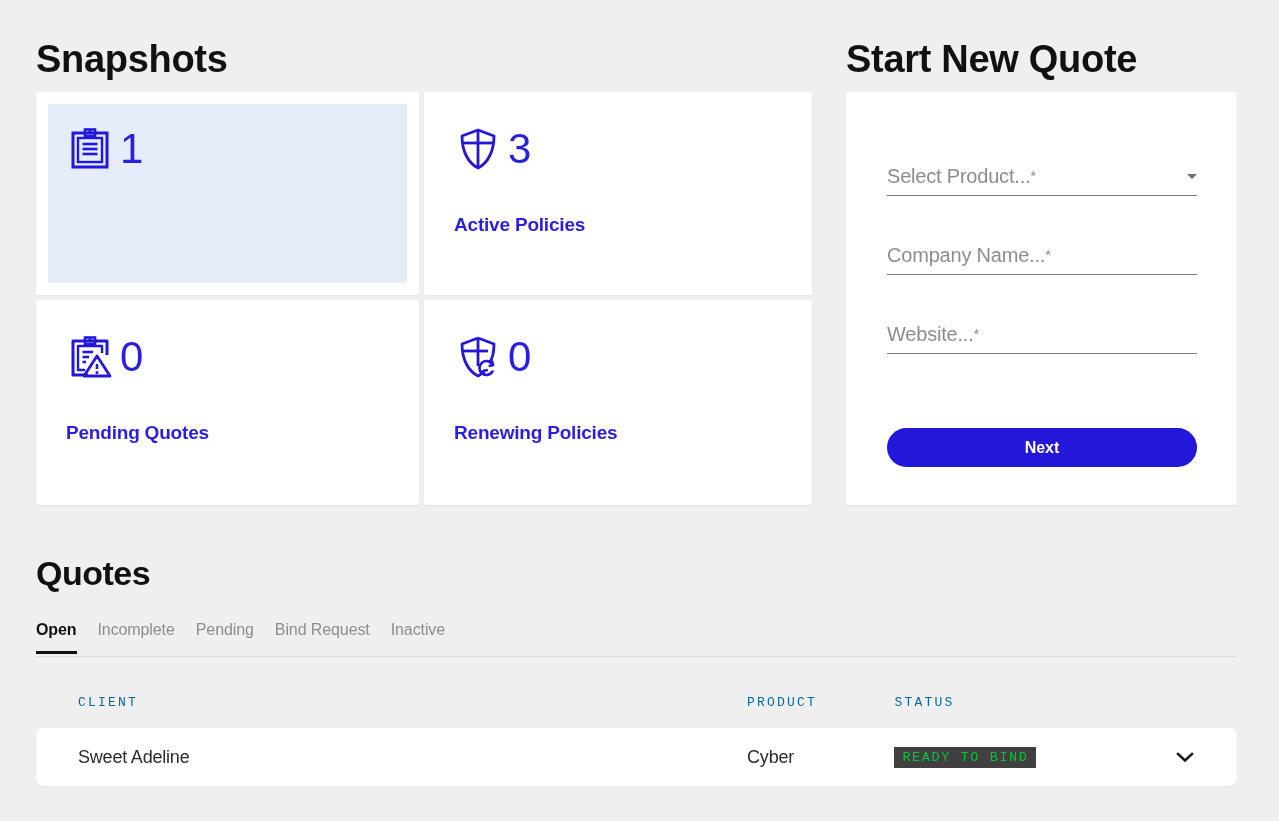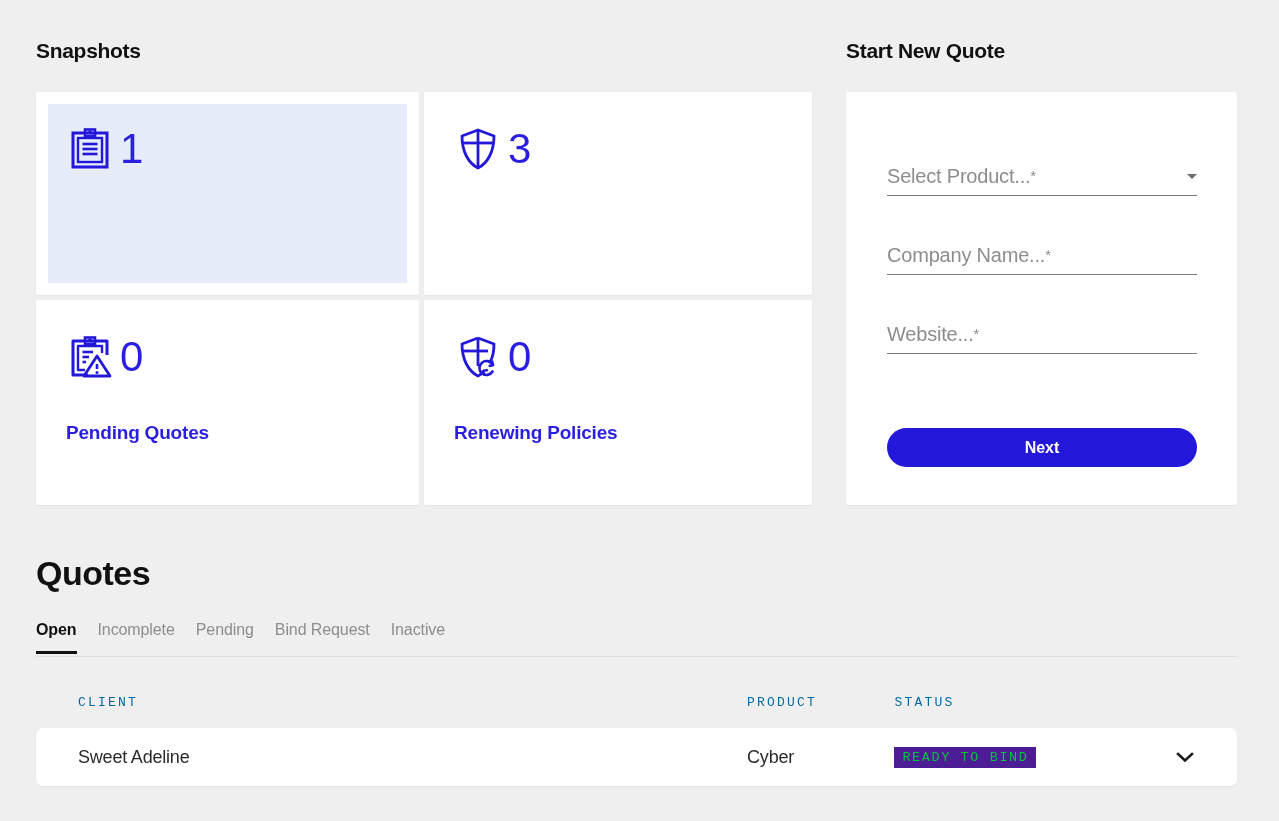--- a/index.html
+++ b/index.html
@@ -16,21 +16,21 @@
   .page {
     position: relative;
     width: 1279px;
     height: 821px;
     background: #efefef;
   }
 
   
   .section-title {
     position: absolute;
-    font-size: 21px;
+    font-size: 38px;
     font-weight: bold;
     color: #111111;
     letter-spacing: -0.3px;
     line-height: 1;
   }
   #snapshots-title { left: 36px; top: 40px; }
   #newquote-title  { left: 846px; top: 40px; }
 
   
   .snap-grid {
@@ -239,21 +239,21 @@
     box-shadow: 0 1px 2px rgba(0,0,0,0.05);
     cursor: pointer;
   }
   .td {
     font-size: 18px;
     color: #2b2b2b;
     letter-spacing: -0.2px;
   }
   .status-badge {
     display: inline-block;
-    background: #4c1d95;
+    background: #404040;
     color: #00c43c;
     font-family: "Liberation Mono", monospace;
     font-size: 13.5px;
     letter-spacing: 1.6px;
     padding: 3px 7px 3px 8px;
   }
   .chev-wrap {
     display: flex;
     justify-content: flex-end;
     align-items: center;
@@ -293,20 +293,21 @@
     <div class="snap-card c2">
       <div class="snap-inner">
         <div class="snap-top">
           <svg class="snap-icon" viewBox="0 0 48 48">
             <path d="M24 5 L40 11 C40 26 34 38 24 43 C14 38 8 26 8 11 Z" fill="none" stroke="#2317d9" stroke-width="2.8" stroke-linejoin="round"></path>
             <line x1="24" y1="5" x2="24" y2="43" stroke="#2317d9" stroke-width="2.8"></line>
             <line x1="8.6" y1="18" x2="39.4" y2="18" stroke="#2317d9" stroke-width="2.8"></line>
           </svg>
           <span class="snap-count">3</span>
         </div>
+        <div class="snap-label">Active Policies</div>
       </div>
     </div>
 
     <div class="snap-card c3">
       <div class="snap-inner">
         <div class="snap-top">
           <svg class="snap-icon" viewBox="0 0 48 48">
             <path d="M41 22 V8 H7 V42 H22" fill="none" stroke="#2317d9" stroke-width="3" stroke-linejoin="round"></path>
             <path d="M36 20 V13 H12 V37 H19" fill="none" stroke="#2317d9" stroke-width="2.4" stroke-linejoin="round"></path>
             <rect x="19" y="4.5" width="10" height="6.5" fill="none" stroke="#2317d9" stroke-width="2.6"></rect>

